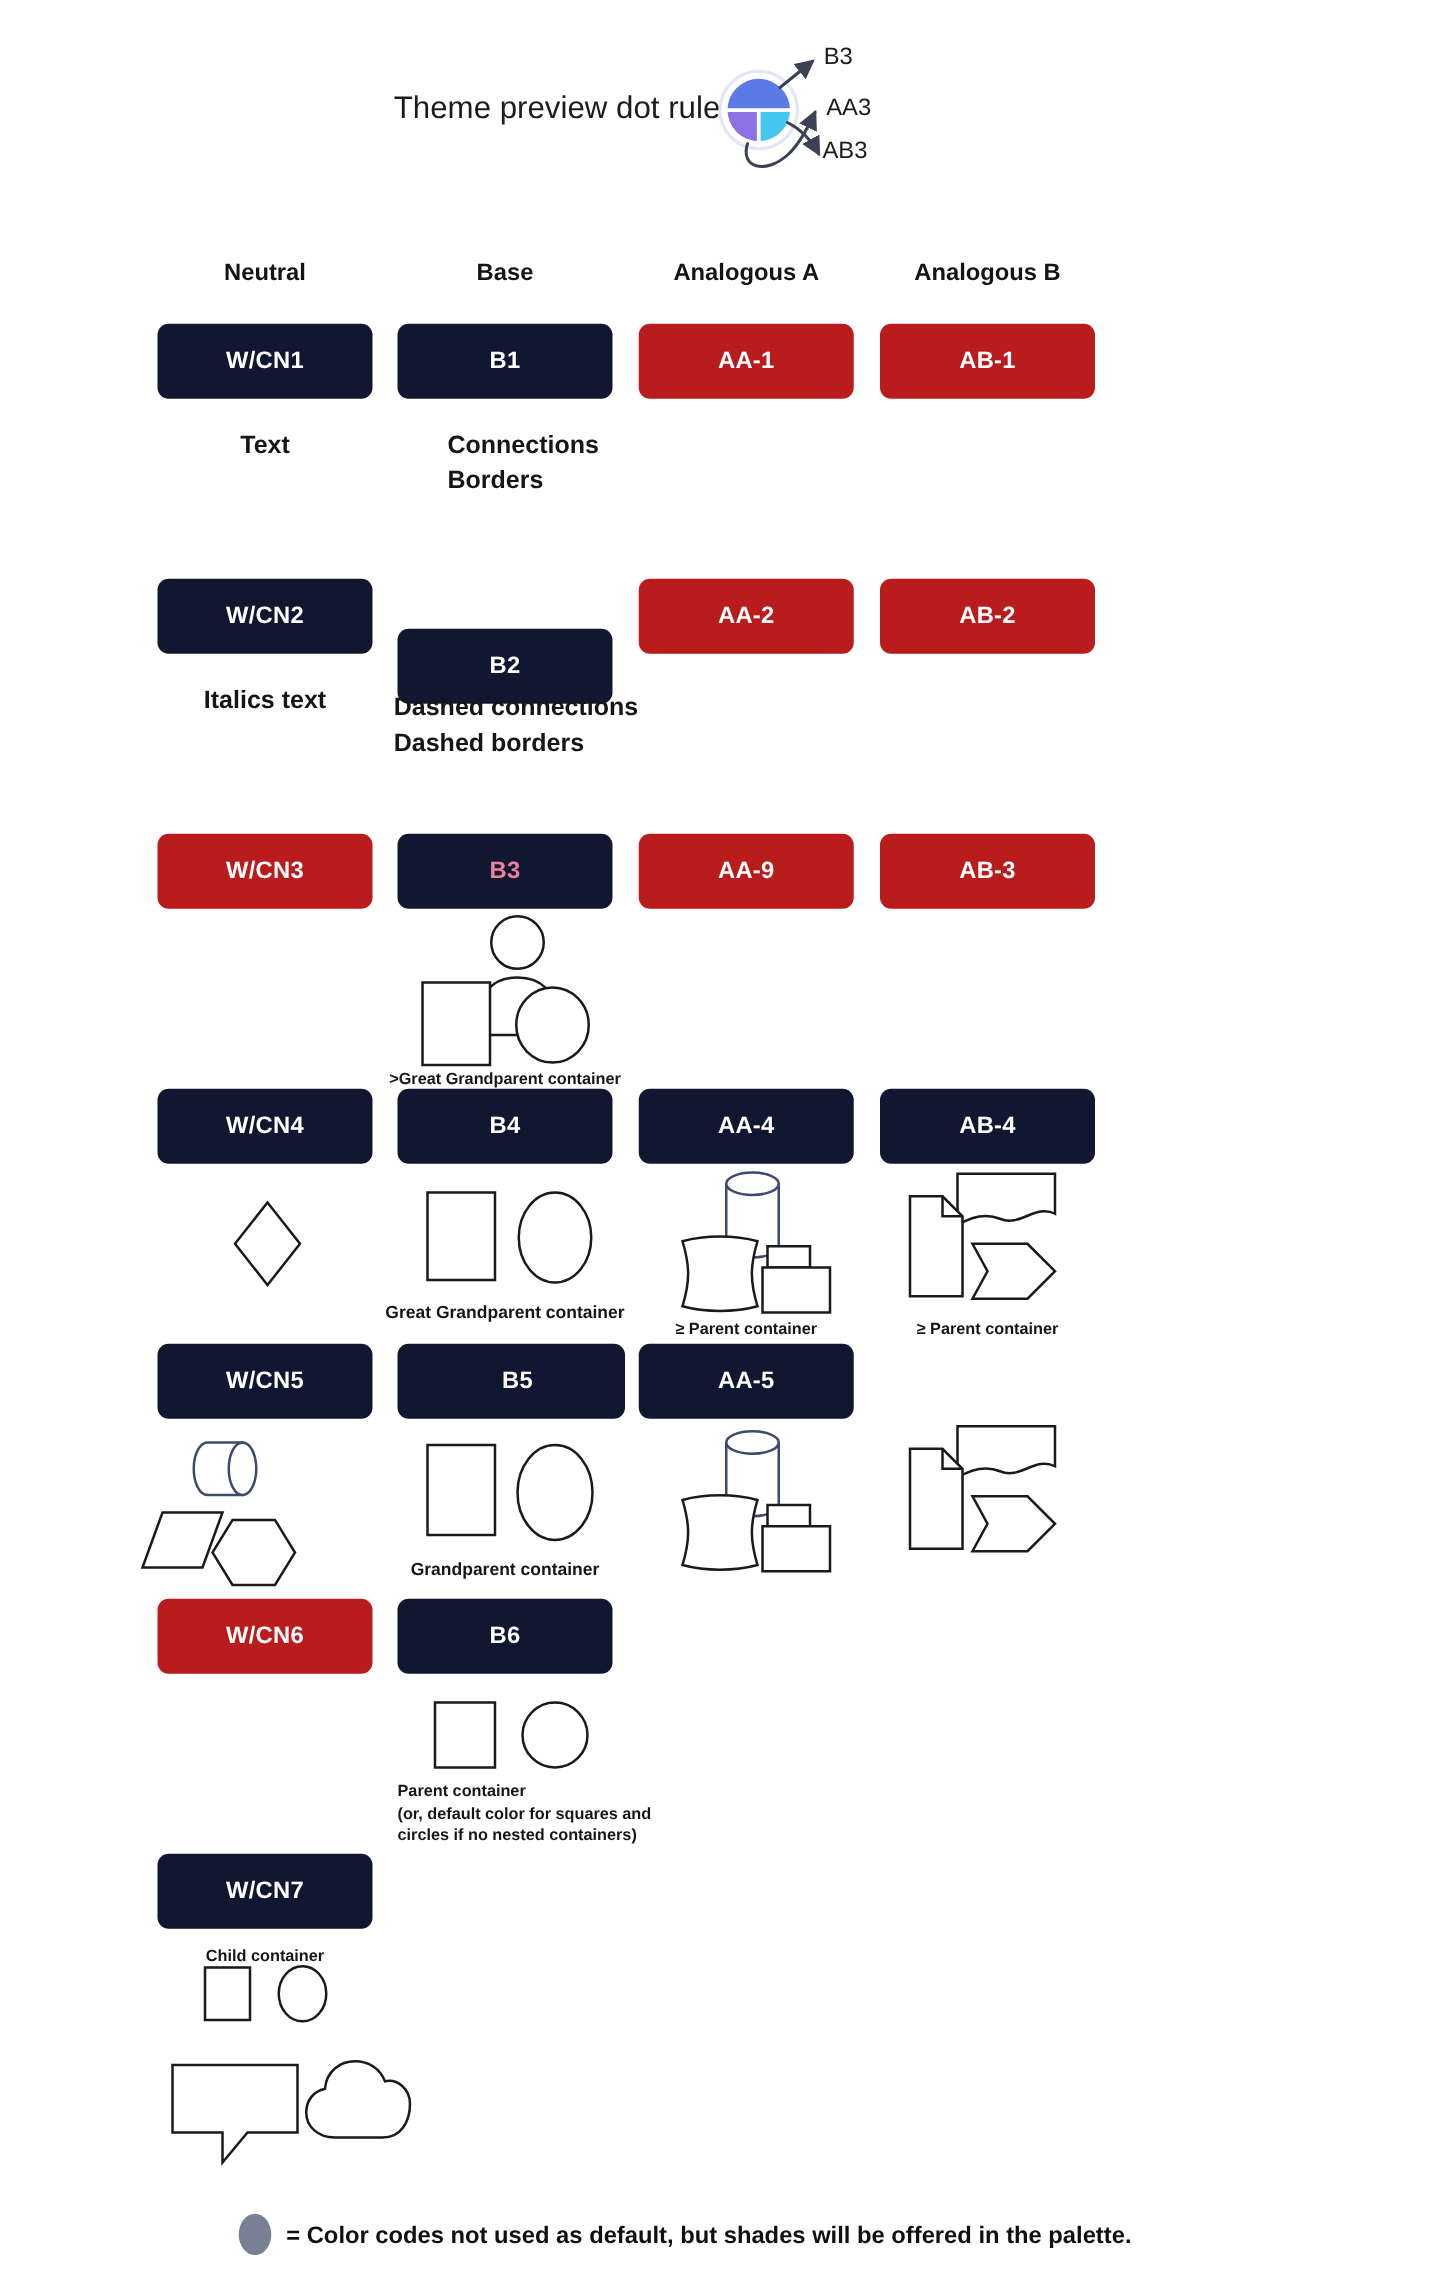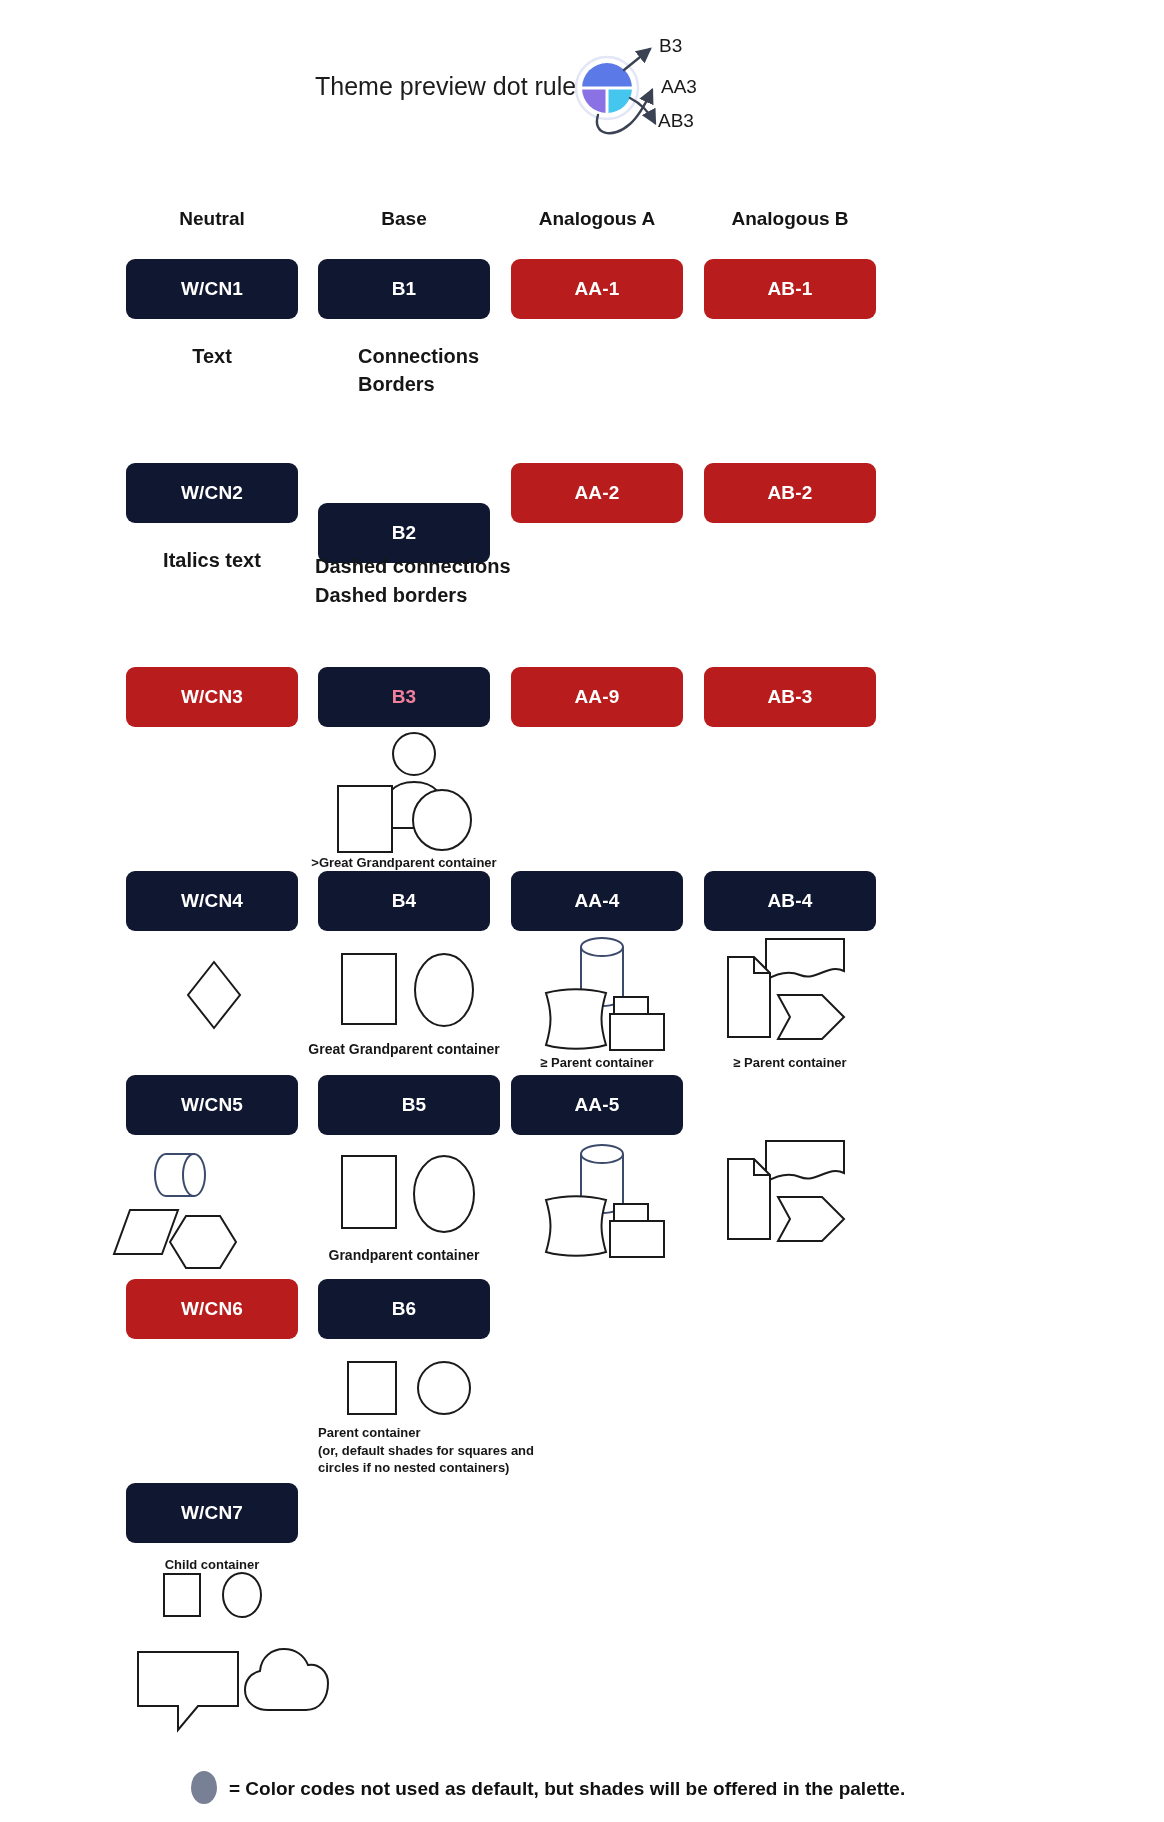--- a/index.html
+++ b/index.html
@@ -161,21 +161,21 @@
 
   <div class="swatch gray" style="left:126px;top:1279px;">W/CN6</div>
   <div class="swatch navy" style="left:318px;top:1279px;">B6</div>
 
   <svg style="left:344px;top:1356px;" width="135" height="64" viewBox="0 0 135 64">
     <rect class="ink" x="4" y="6" width="48" height="52"></rect>
     <circle class="ink" cx="100" cy="32" r="26"></circle>
   </svg>
   <div class="cap cap-sm" style="left:318px;top:1424px;width:240px;">
     <div>Parent container</div>
-    <div>(or, default shades for squares and</div>
+    <div>(or, default color for squares and</div>
     <div>circles if no nested containers)</div>
   </div>
 
   <div class="swatch navy" style="left:126px;top:1483px;">W/CN7</div>
   <div class="cap cap-sm center172" style="left:126px;top:1556px;">Child container</div>
 
   <svg style="left:158px;top:1572px;" width="110" height="48" viewBox="0 0 110 48">
     <rect class="ink" x="6" y="2" width="36" height="42"></rect>
     <ellipse class="ink" cx="84" cy="23" rx="19" ry="22"></ellipse>
   </svg>

